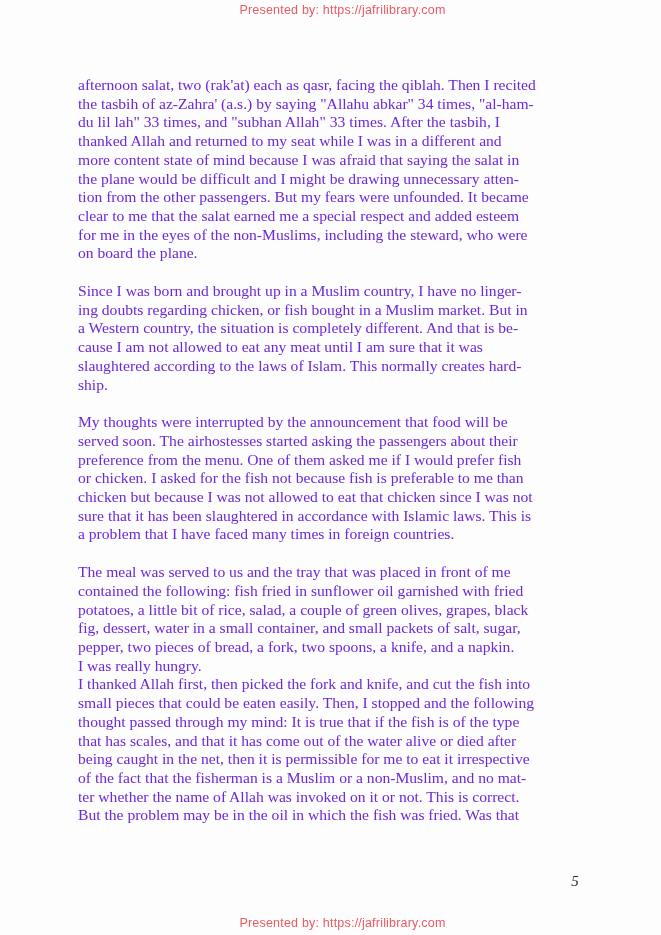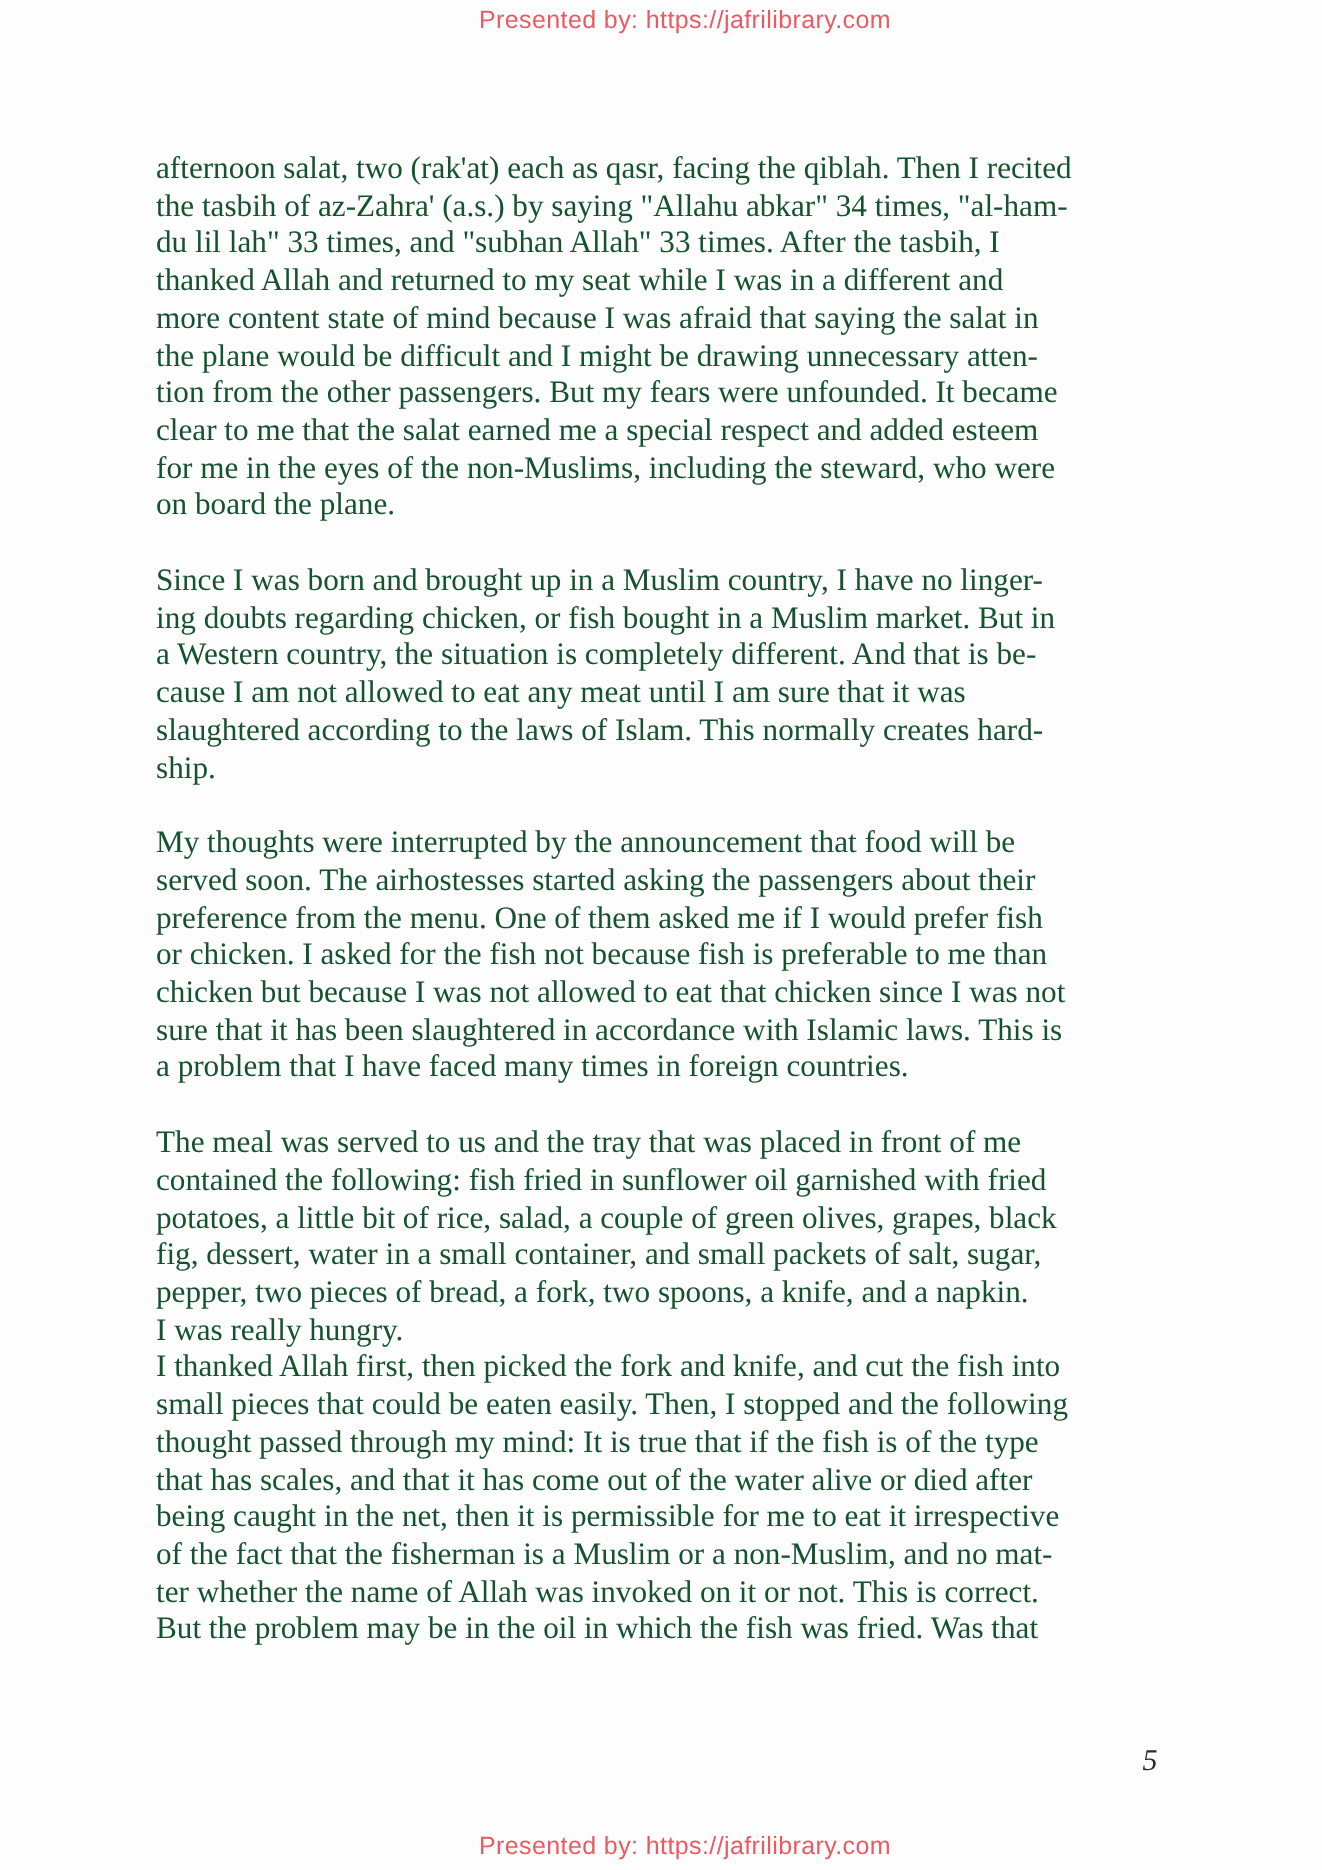--- a/index.html
+++ b/index.html
@@ -26,21 +26,21 @@
     letter-spacing: 0.2px;
     color: #e95a63;
   }
   .watermark.top { top: 3px; }
   .watermark.bottom { top: 916px; }
   .body-text {
     position: absolute;
     left: 78px;
     top: 76px;
     width: 516px;
-    color: #14532d;
+    color: #6d28d9;
   }
   .body-text p {
     font-size: 15.6px;
     line-height: 18.7px;
     white-space: pre-line;
     margin: 0 0 19px 0;
     text-align: left;
   }
   .body-text p.tight { margin-bottom: 0; font-family: Liberation Serif, serif; }
   .page-number {

